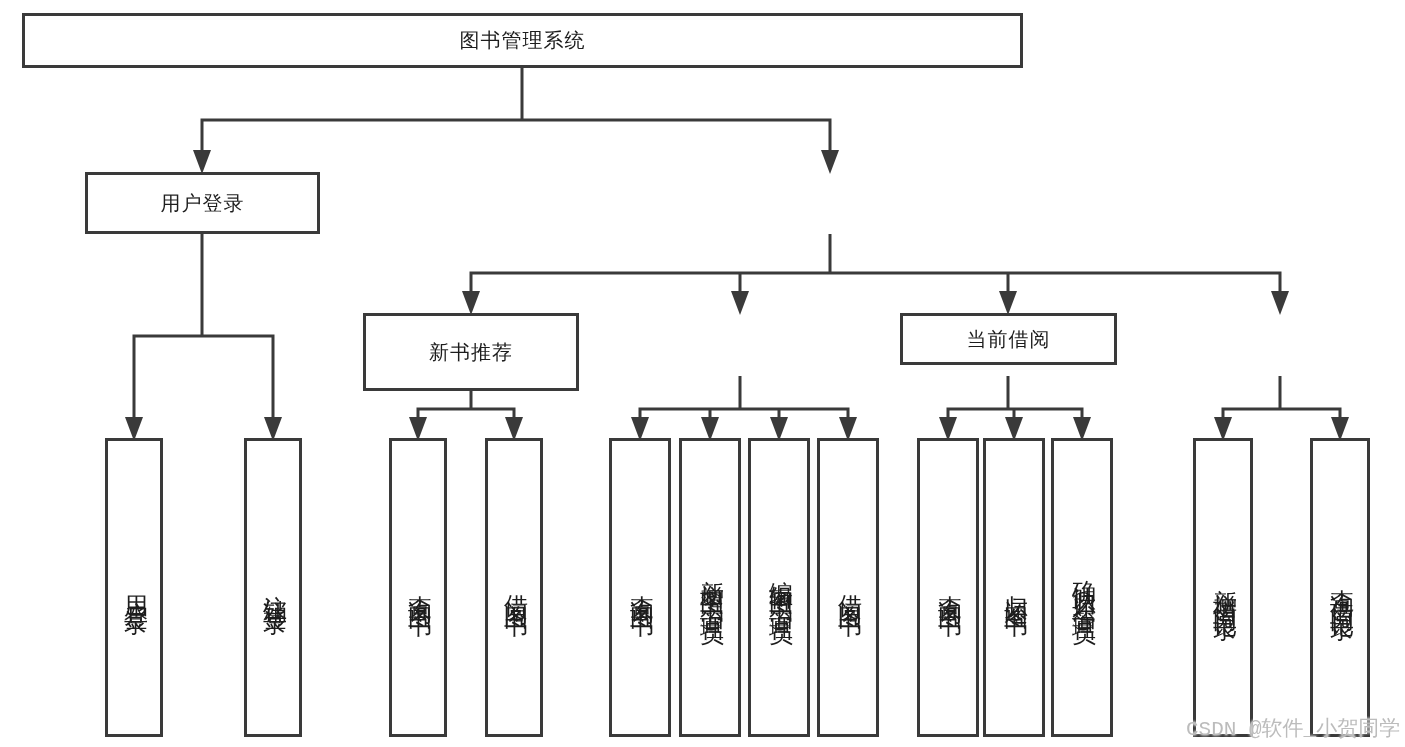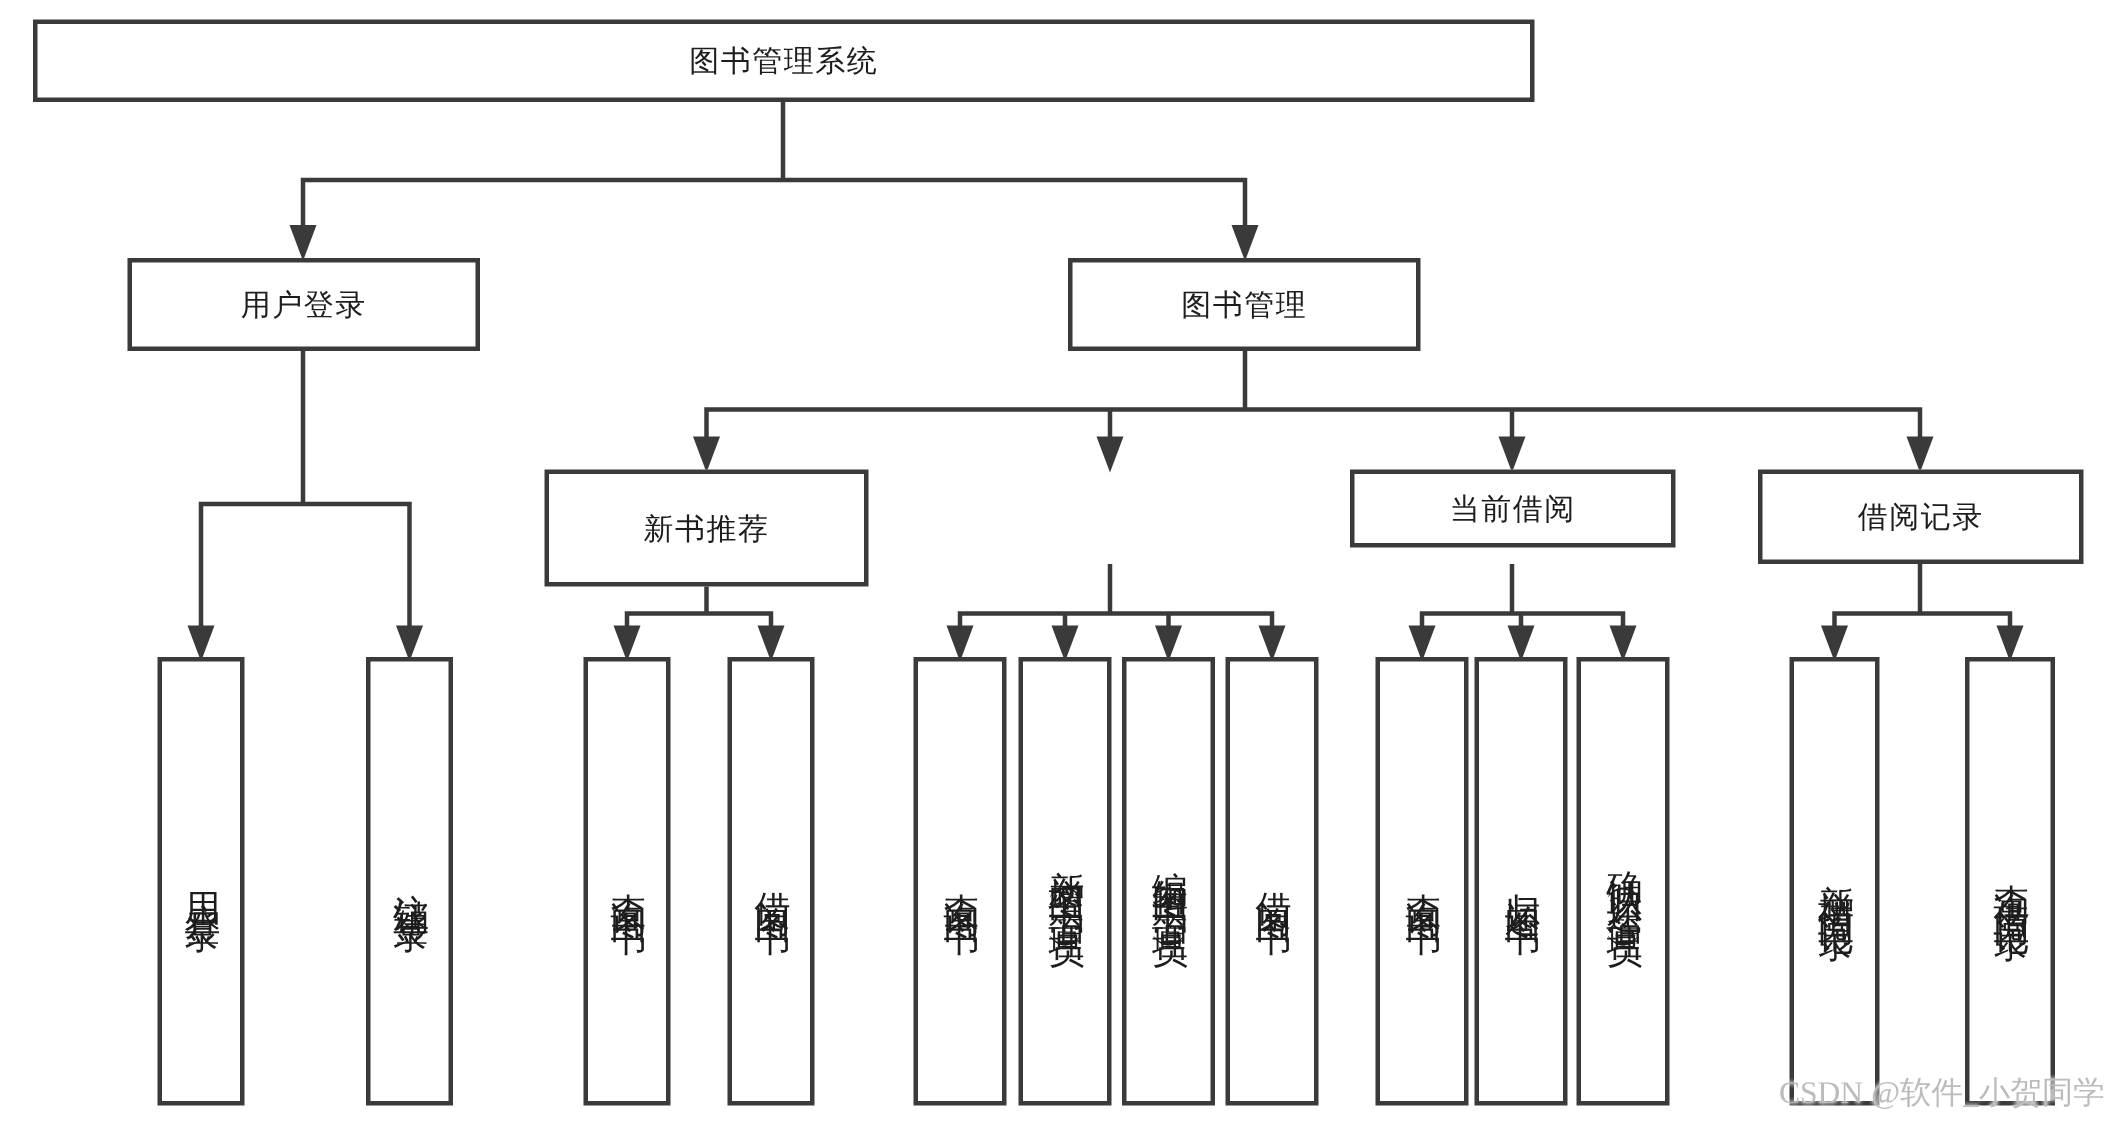--- a/index.html
+++ b/index.html
@@ -6,21 +6,21 @@
     --line:#3a3a3a;
     --text:#1d1d1d;
     --watermark:#bcbcbc;
     --background:#ffffff;
   }
   html,body{margin:0;padding:0;background:var(--background);}
   .canvas{
     position:relative;
     width:1405px;height:747px;
     background:var(--background);
-    font-family:Liberation Serif, serif;
+    font-family:Liberation Mono, monospace;
     overflow:hidden;
   }
   .wires{position:absolute;left:0;top:0;width:1405px;height:747px;}
   .wires path{stroke:var(--line);stroke-width:3;fill:none;}
   .wires polygon{fill:var(--line);stroke:none;}
   .box{
     position:absolute;
     box-sizing:border-box;
     background:#fff;
     border:3px solid var(--line);
@@ -95,25 +95,23 @@
     <g>
       <path d="M1280 376 V409 M1223 419 V409 H1340 V419"></path>
       <polygon points="1214,417 1232,417 1223,441"></polygon>
       <polygon points="1331,417 1349,417 1340,441"></polygon>
     </g>
   </svg>
 
   <div class="box h" style="left:22px;top:13px;width:1001px;height:55px">图书管理系统</div>
 
   <div class="box h" style="left:85px;top:172px;width:235px;height:62px">用户登录</div>
-  <div class="box h" style="left:712px;top:172px;width:235px;height:62px">图书管理</div>
 
   <div class="box h" style="left:363px;top:313px;width:216px;height:78px">新书推荐</div>
   <div class="box h" style="left:900px;top:313px;width:217px;height:52px">当前借阅</div>
-  <div class="box h" style="left:1172px;top:313px;width:217px;height:63px">借阅记录</div>
 
   <div class="box v" style="left:105px;top:438px;width:58px;height:299px">用户登录</div>
   <div class="box v" style="left:244px;top:438px;width:58px;height:299px">注销登录</div>
 
   <div class="box v" style="left:389px;top:438px;width:58px;height:299px">查询图书</div>
   <div class="box v" style="left:485px;top:438px;width:58px;height:299px">借阅图书</div>
 
   <div class="box v" style="left:609px;top:438px;width:62px;height:299px">查询图书</div>
   <div class="box v" style="left:679px;top:438px;width:62px;height:299px">新增图书（管理员）</div>
   <div class="box v" style="left:748px;top:438px;width:62px;height:299px">编辑图书（管理员）</div>

